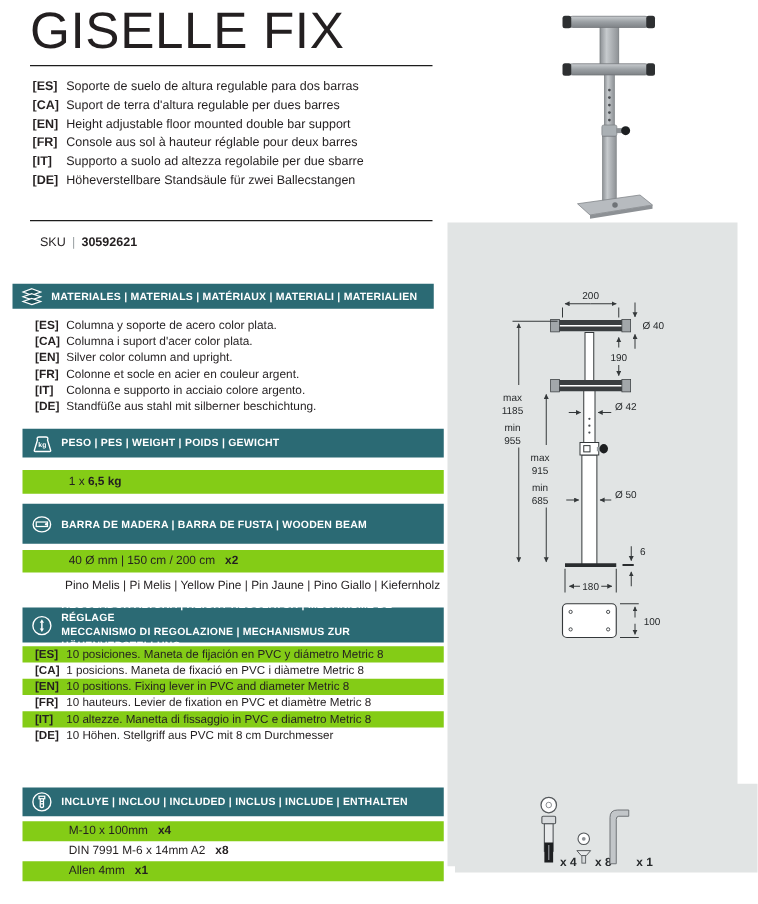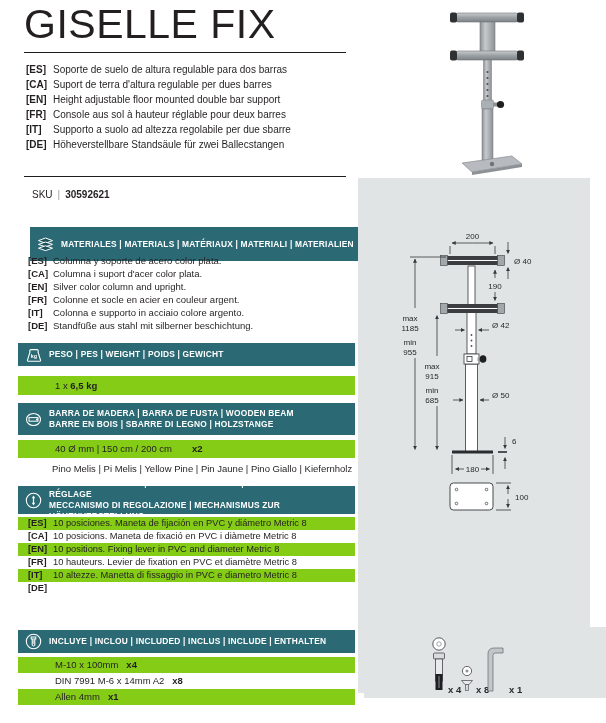--- a/index.html
+++ b/index.html
@@ -63,21 +63,21 @@
       <span>Höheverstellbare Standsäule für zwei Ballecstangen</span>
     </div>
 </div>
 
 <div class="abs rule" style="left:24px;top:176px;width:322px"></div>
 
 <div class="abs sku-line" style="left:32px;top:189px">
   <span>SKU</span><span class="sep">|</span><b>30592621</b>
 </div>
 
-<div class="abs sec-header" style="left:30px;top:227px;height:34px">
+<div class="abs sec-header" style="left:10px;top:227px;height:20px">
   <span class="ic">
     <svg width="17" height="15" viewBox="0 0 17 15">
         <g fill="#1d525c" stroke="#ffffff" stroke-width="1">
           <path d="M8.5 1 L15.5 3.6 L8.5 6.2 L1.5 3.6 Z"></path>
           <path d="M8.5 5 L15.5 7.4 L8.5 9.8 L1.5 7.4 Z"></path>
           <path d="M8.5 8.8 L15.5 11.2 L8.5 13.6 L1.5 11.2 Z"></path>
         </g>
       </svg>
   </span>
   <span>MATERIALES | MATERIALS | MATÉRIAUX | MATERIALI | MATERIALIEN</span>
@@ -123,60 +123,61 @@
 </div>
 
 <div class="abs sec-header" style="left:18px;top:403px;height:32px">
   <span class="ic">
     <svg width="17" height="17" viewBox="0 0 17 17">
         <ellipse cx="8.5" cy="8.5" rx="7" ry="6" fill="none" stroke="#fff" stroke-width="1.1"></ellipse>
         <rect x="4" y="6.6" width="9" height="3.6" fill="none" stroke="#fff" stroke-width="1"></rect>
         <circle cx="12" cy="8.4" r="1" fill="#fff"></circle>
       </svg>
   </span>
-  <span><span>BARRA DE MADERA | BARRA DE FUSTA | WOODEN BEAM</span><br><span>BARRE EN BOIS | SBARRE DI LEGNO | HOLZSTANGE</span></span>
+  <span><span>BARRA DE MADERA | BARRA DE FUSTA | WOODEN BEAM</span><br></span>
 </div>
 <div class="abs gray val-row" style="left:18px;top:440px;width:300px;height:18px;line-height:18px">
-  <span>40 Ø mm | 150 cm /  200 cm</span><b style="margin-left:20px">x2</b>
+  <span>40 Ø mm | 150 cm /  200 cm</span><b style="margin-left:8px">x2</b>
 </div>
 <div class="abs val-row" style="left:18px;top:461px;width:320px;height:16px;line-height:16px;padding-left:34px">Pino Melis  |  Pi Melis  |  Yellow Pine  |  Pin Jaune  |  Pino Giallo  |  Kiefernholz</div>
 
 <div class="abs sec-header" style="left:18px;top:486px;height:28px">
   <span class="ic">
     <svg width="17" height="17" viewBox="0 0 17 17">
         <circle cx="8.5" cy="8.5" r="7.2" fill="none" stroke="#fff" stroke-width="1.1"></circle>
         <path d="M6.8 6.2 L8.5 3.4 L10.2 6.2 Z M6.8 10.8 L8.5 13.6 L10.2 10.8 Z" fill="#fff"></path>
         <rect x="7.9" y="5.8" width="1.2" height="5.4" fill="#fff"></rect>
       </svg>
   </span>
   <span><span>REGULADOR ALTURA | HEIGHT REGULATOR | MÉCANISME DE RÉGLAGE</span><br><span>MECCANISMO DI REGOLAZIONE | MECHANISMUS ZUR HÖHENVERSTELLUNG</span></span>
 </div>
 <div class="abs" style="left:18px;top:517px">
   <div class="stripe-row gray">
       <span class="lang-tag" style="width:25px;margin-left:10px">[ES]</span>
       <span>10 posiciones. Maneta de fijación en PVC y diámetro Metric 8</span>
     </div>
   <div class="stripe-row">
       <span class="lang-tag" style="width:25px;margin-left:10px">[CA]</span>
-      <span>10 posicions. Maneta de fixació en PVC i diàmetre Metric 8</span>
+      <span>1 posicions. Maneta de fixació en PVC i diàmetre Metric 8</span>
     </div>
   <div class="stripe-row gray">
       <span class="lang-tag" style="width:25px;margin-left:10px">[EN]</span>
       <span>10 positions. Fixing lever in PVC and diameter Metric 8</span>
     </div>
   <div class="stripe-row">
       <span class="lang-tag" style="width:25px;margin-left:10px">[FR]</span>
       <span>10 hauteurs. Levier de fixation en PVC et diamètre Metric 8</span>
     </div>
   <div class="stripe-row gray">
       <span class="lang-tag" style="width:25px;margin-left:10px">[IT]</span>
       <span>10 altezze. Manetta di fissaggio in PVC e diametro Metric 8</span>
     </div>
   <div class="stripe-row">
       <span class="lang-tag" style="width:25px;margin-left:10px">[DE]</span>
+      <span>10 Höhen. Stellgriff aus PVC mit 8 cm Durchmesser</span>
     </div>
 </div>
 
 <div class="abs sec-header" style="left:18px;top:630px;height:23px">
   <span class="ic">
     <svg width="17" height="17" viewBox="0 0 17 17">
         <circle cx="8.5" cy="8.5" r="7.2" fill="none" stroke="#fff" stroke-width="1.1"></circle>
         <g stroke="#fff" stroke-width="1" fill="none">
           <rect x="6.2" y="4" width="4.6" height="2"></rect>
           <path d="M7.2 6 L7.2 12.4 Q8.5 13.6 9.8 12.4 L9.8 6"></path>

